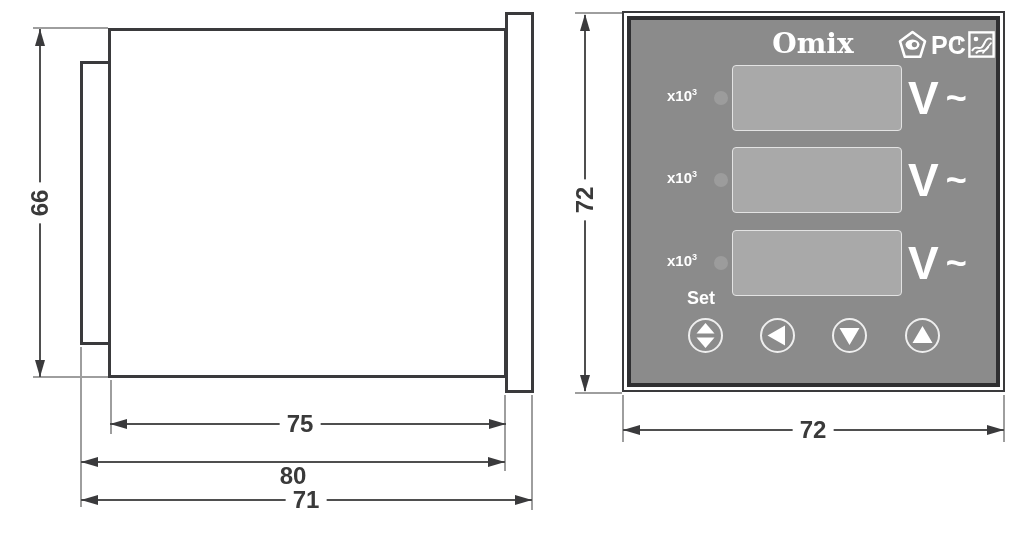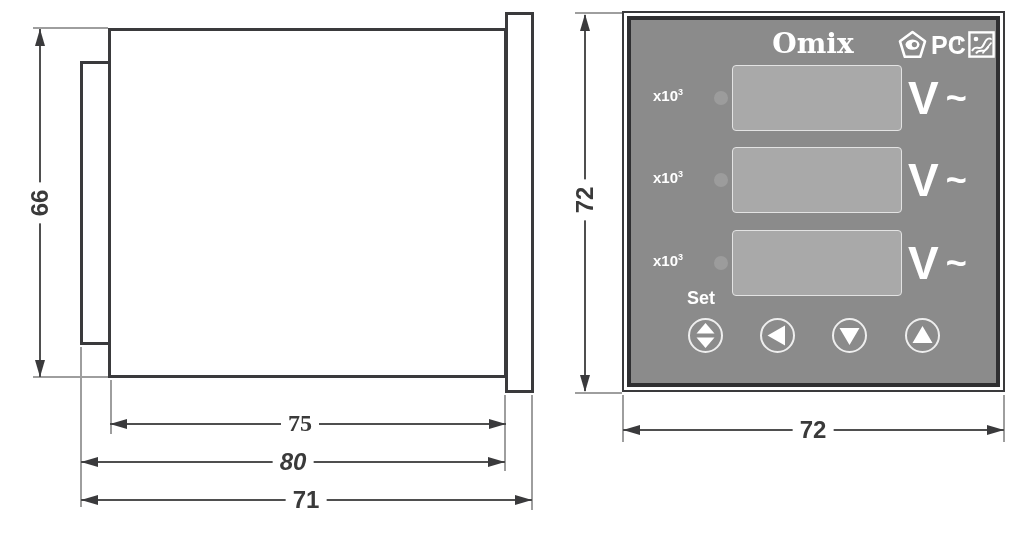--- a/index.html
+++ b/index.html
@@ -19,21 +19,21 @@
   .dlab.vert{transform:translate(-50%,-50%) rotate(-90deg);}
   
   .panel-outer{position:absolute;left:622px;top:11px;width:383px;height:381px;box-sizing:border-box;
                border:2px solid #3a3a3c;background:#ffffff;padding:3px;}
   .panel-inner{width:100%;height:100%;box-sizing:border-box;border:4px solid #2f2f31;background:#8b8b8b;}
   .brand{position:absolute;left:733px;top:30px;width:160px;text-align:center;color:#ffffff;
          font-family:"DejaVu Serif","Liberation Serif",serif;font-weight:700;font-size:28px;line-height:1;}
   .cert{position:absolute;}
   .disp{position:absolute;left:732px;width:170px;height:66px;box-sizing:border-box;
         background:#a9a9a9;border:1.5px solid #e3e3e3;border-radius:4px;}
-  .mult{position:absolute;left:653px;width:58px;text-align:left;color:#ffffff;
+  .mult{position:absolute;left:653px;width:58px;text-align:center;color:#ffffff;
         font-size:15px;font-weight:700;line-height:1.2;}
   .mult sup{font-size:9px;}
   .led{position:absolute;left:714px;width:14px;height:14px;border-radius:50%;background:#9c9c9c;}
   .unit{position:absolute;left:908px;width:92px;height:54px;display:flex;align-items:center;gap:7px;color:#ffffff;}
   .unit .v{font-size:46px;font-weight:700;line-height:1;}
   .unit .tld{font-size:36px;font-weight:700;line-height:1;}
   .setlab{position:absolute;left:671px;top:289px;width:60px;text-align:center;color:#ffffff;
           font-size:18px;font-weight:700;line-height:1;}
   .btn{position:absolute;width:37px;height:37px;}
 </style>
@@ -55,26 +55,26 @@
     <div class="ext" style="left:531px;top:395px;width:2px;height:115px;"></div>
 
     <div class="dim" style="left:39px;top:29px;width:2px;height:348px;"></div>
     <div class="ar ar-u" style="left:35px;top:29px;"></div>
     <div class="ar ar-d" style="left:35px;top:360px;"></div>
     <div class="dlab vert" style="left:40px;top:203px;">66</div>
 
     <div class="dim" style="left:110px;top:423px;width:396px;height:2px;"></div>
     <div class="ar ar-l" style="left:110px;top:419px;"></div>
     <div class="ar ar-r" style="left:489px;top:419px;"></div>
-    <div class="dlab" style="left:300px;top:424px;font-family:Liberation Serif, serif;">75</div>
+    <div class="dlab" style="left:300px;top:424px;">75</div>
 
     <div class="dim" style="left:81px;top:461px;width:424px;height:2px;"></div>
     <div class="ar ar-l" style="left:81px;top:457px;"></div>
     <div class="ar ar-r" style="left:488px;top:457px;"></div>
-    <div class="dlab" style="left:293px;top:462px;font-style:italic;">80</div>
+    <div class="dlab" style="left:293px;top:476px;">80</div>
 
     <div class="dim" style="left:81px;top:499px;width:451px;height:2px;"></div>
     <div class="ar ar-l" style="left:81px;top:495px;"></div>
     <div class="ar ar-r" style="left:515px;top:495px;"></div>
     <div class="dlab" style="left:306px;top:500px;">71</div>
   </div>
 
   <div>
     <div class="panel-outer">
       <div class="panel-inner"></div>

